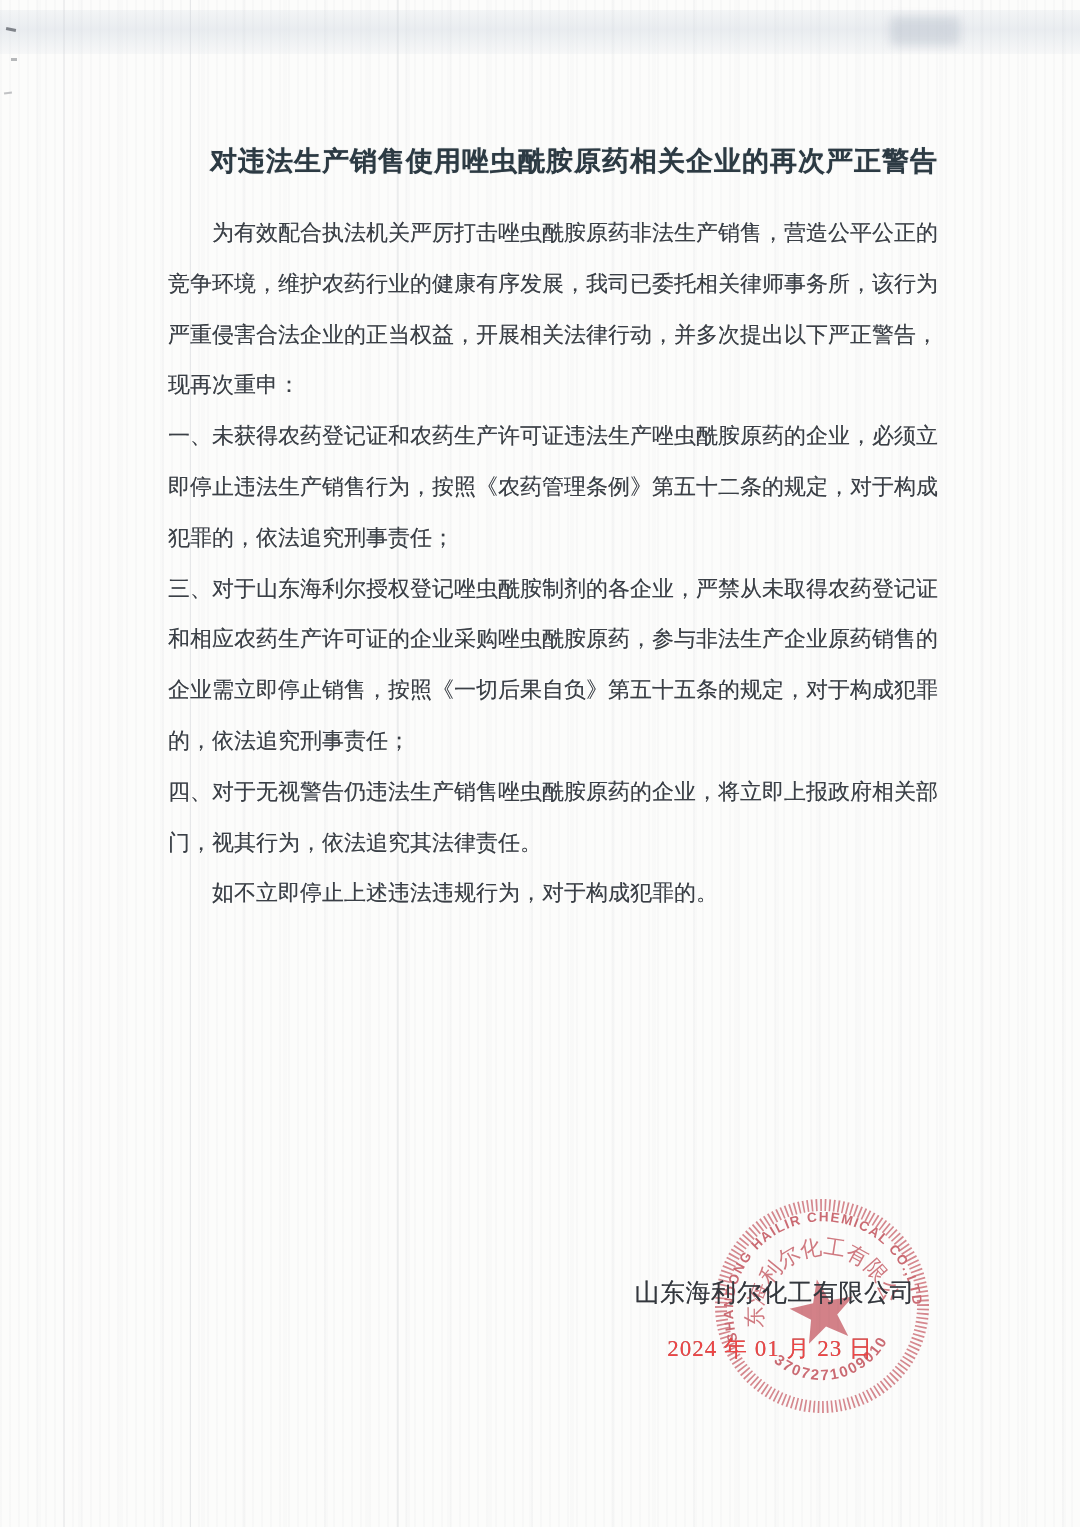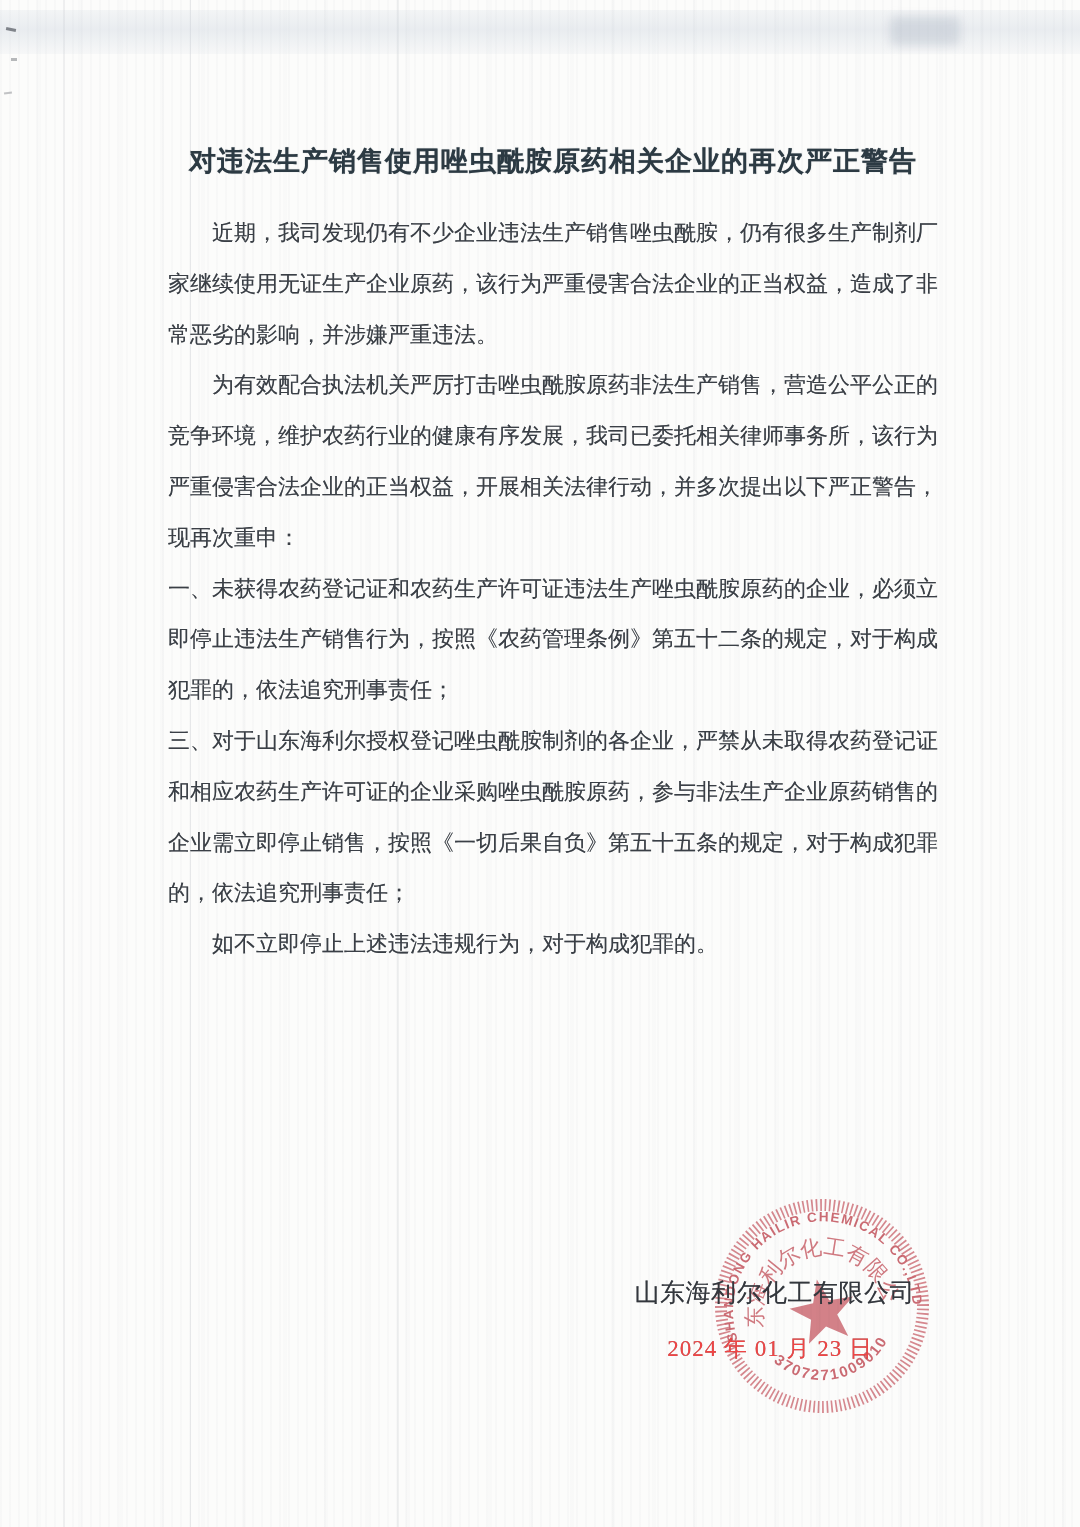--- a/index.html
+++ b/index.html
@@ -47,21 +47,21 @@
     color:#3a3f46;
     font-size:22px;
     line-height:50.8px;
     text-align:justify;
     text-shadow:0 0 0.6px rgba(58,63,70,0.55);
   }
   .content h1{
     margin:0 0 26px 0;
     font-size:27px;line-height:42px;
     font-weight:bold;color:#2c3a43;
-    text-align:center;letter-spacing:1px;
+    text-align:right;letter-spacing:1px;
     text-shadow:0 0 0.7px rgba(44,58,67,0.65);
   }
   .content p{margin:0;}
   .content p.indent{text-indent:2em;}
 
   .signature-company{
     position:absolute;top:1276px;right:165px;
     font-size:25px;color:#33373d;letter-spacing:0.5px;
     text-shadow:0 0 0.6px rgba(51,55,61,0.55);
     z-index:3;
@@ -90,24 +90,24 @@
   <div class="scan-line l2"></div>
   <div class="scan-line l3"></div>
   <div class="top-band"></div>
   <div class="top-band-smudge"></div>
   <div class="speck s1"></div>
   <div class="speck s2"></div>
   <div class="speck s3"></div>
 
   <div class="content">
     <h1>对违法生产销售使用唑虫酰胺原药相关企业的再次严正警告</h1>
-    <p class="indent">近期，我司发现仍有不少企业违法生产销售唑虫酰胺，仍有很多生产制剂厂家继续使用无证生产企业原药，该行为严重侵害合法企业的正当权益，造成了非常恶劣的影响，并涉嫌严重违法。</p>
     <p class="indent">为有效配合执法机关严厉打击唑虫酰胺原药非法生产销售，营造公平公正的竞争环境，维护农药行业的健康有序发展，我司已委托相关律师事务所，该行为严重侵害合法企业的正当权益，开展相关法律行动，并多次提出以下严正警告，现再次重申：</p>
     <p>一、未获得农药登记证和农药生产许可证违法生产唑虫酰胺原药的企业，必须立即停止违法生产销售行为，按照《农药管理条例》第五十二条的规定，对于构成犯罪的，依法追究刑事责任；</p>
     <p>三、对于山东海利尔授权登记唑虫酰胺制剂的各企业，严禁从未取得农药登记证和相应农药生产许可证的企业采购唑虫酰胺原药，参与非法生产企业原药销售的企业需立即停止销售，按照《一切后果自负》第五十五条的规定，对于构成犯罪的，依法追究刑事责任；</p>
+    <p>四、对于无视警告仍违法生产销售唑虫酰胺原药的企业，将立即上报政府相关部门，视其行为，依法追究其法律责任。</p>
     <p class="indent">如不立即停止上述违法违规行为，对于构成犯罪的。</p>
   </div>
 
   <div class="stamp">
     <svg width="228" height="228" viewBox="0 0 228 228" xmlns="http://www.w3.org/2000/svg">
       <defs>
         <path id="arc-en" d="M 27.5,144.3 A 90,90 0 1 1 200.5,144.3" fill="none"></path>
         <path id="arc-cn" d="M 52.1,128.0 A 62,62 0 1 1 175.9,128.0" fill="none"></path>
         <path id="arc-num" d="M 49.9,151.0 A 74,74 0 0 0 178.1,151.0" fill="none"></path>
       </defs>

